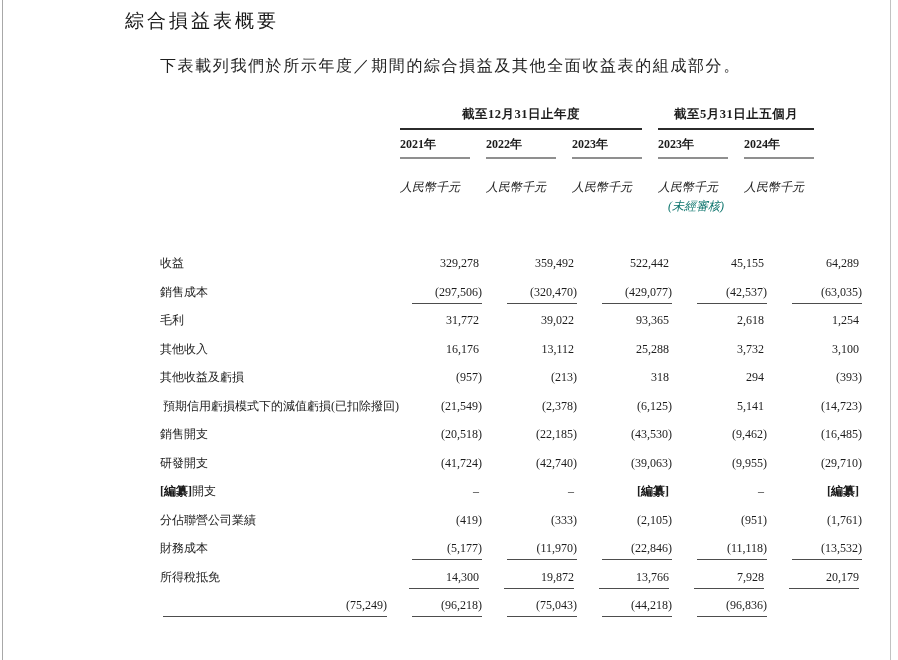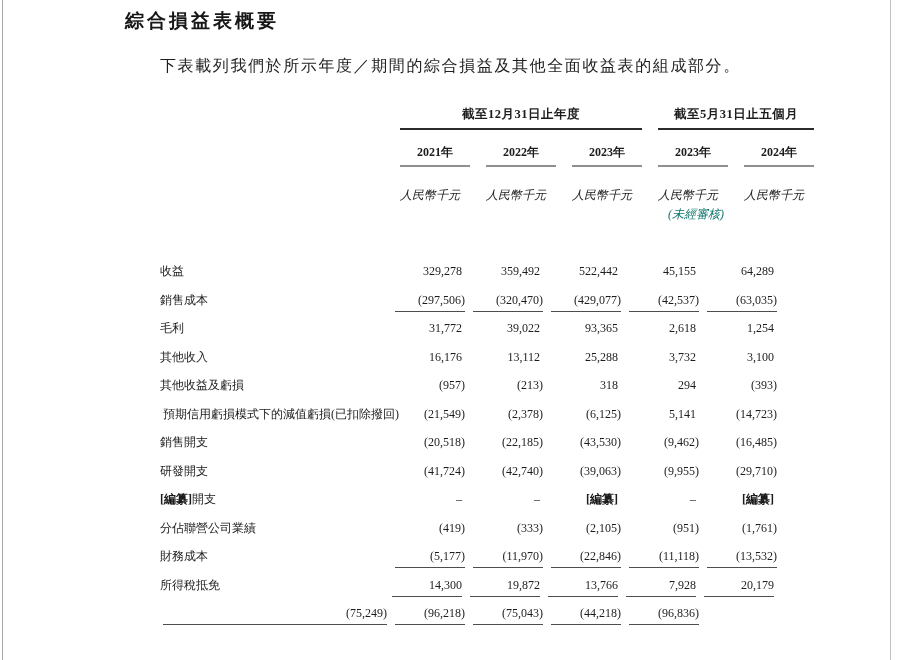--- a/index.html
+++ b/index.html
@@ -2,41 +2,41 @@
 <html><head>
 <meta charset="utf-8">
 <style>
   html,body{margin:0;padding:0;background:#ffffff;}
   #page{position:relative;width:898px;height:660px;background:#ffffff;overflow:hidden;
         font-family:"Liberation Serif","DejaVu Serif",serif;color:#1c1c1c;}
   .edge{position:absolute;top:0;width:1px;height:100%;background:#a8a8a8;}
   #edge-left{left:2px;}
   #edge-right{left:890px;background:#c2c2c2;}
 
-  #doc-title{position:absolute;left:125px;top:8px;font-size:19px;font-weight:bold;
+  #doc-title{position:absolute;left:125px;top:8px;font-size:19px;font-weight:normal;
              letter-spacing:3px;color:#171717;}
   #intro{position:absolute;left:160px;top:56px;font-size:16px;letter-spacing:1.6px;color:#1e1e1e;}
 
   
   #tbl{position:absolute;left:160px;top:106px;width:614px;font-size:12px;}
   .grid{display:grid;grid-template-columns:224px repeat(5,70px);column-gap:16px;}
 
   .g-span{text-align:center;font-weight:bold;font-size:12.5px;letter-spacing:0.5px;
           padding-bottom:5px;border-bottom:2px solid #2b2b2b;}
   #grp-annual{grid-column:2/5;}
   #grp-interim{grid-column:5/7;}
 
-  .yr{text-align:center;font-weight:bold;padding:6px 0 4px 0;border-bottom:2px solid #8f8f8f;margin-top:8px;}
+  .yr{font-weight:bold;padding:6px 0 4px 0;border-bottom:2px solid #8f8f8f;}
   .yr1{grid-column:2;}
   .unit{font-style:italic;text-align:left;padding-top:20px;color:#222;}
   .unit1{grid-column:2;}
   .note{font-style:italic;text-align:center;padding-top:2px;color:#0f766e;grid-column:5;}
 
   #rows{margin-top:38px;}
-  .row{display:grid;grid-template-columns:224px repeat(5,70px);column-gap:8px;height:28.5px;}
+  .row{display:grid;grid-template-columns:224px repeat(5,70px);column-gap:25px;height:28.5px;}
   .c{height:21px;line-height:21px;white-space:nowrap;}
   .lab{text-align:left;font-size:12px;}
   .v{text-align:right;}
   .row.u .v{border-bottom:1.3px solid #4d4d4d;}
   .paren{transform:translateX(3px);}
   b{font-weight:bold;}
 </style>
 </head>
 <body>
 

